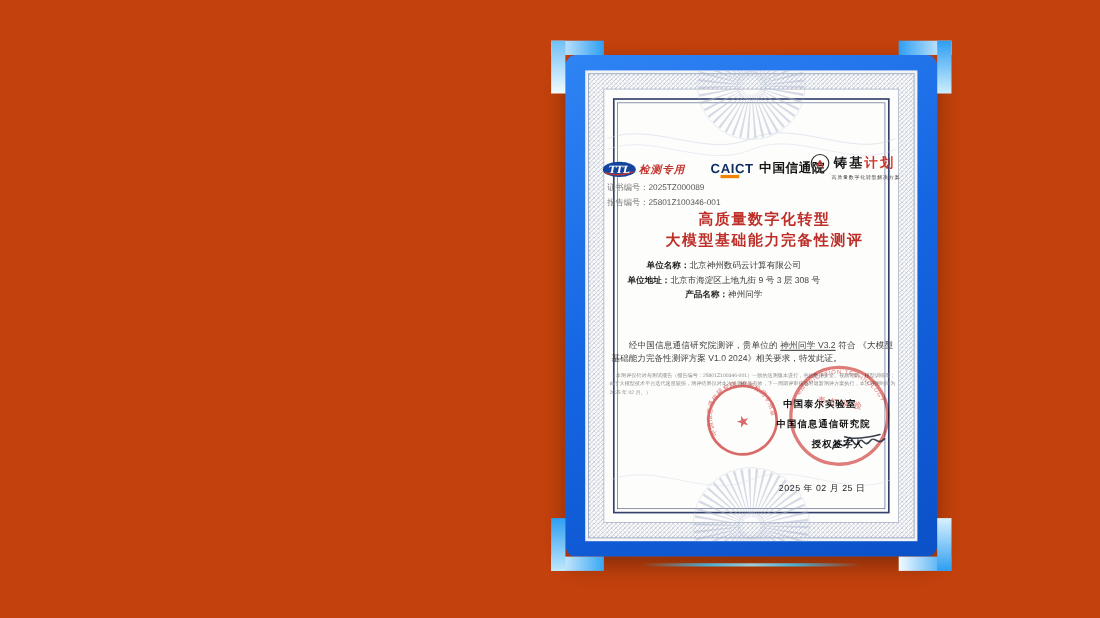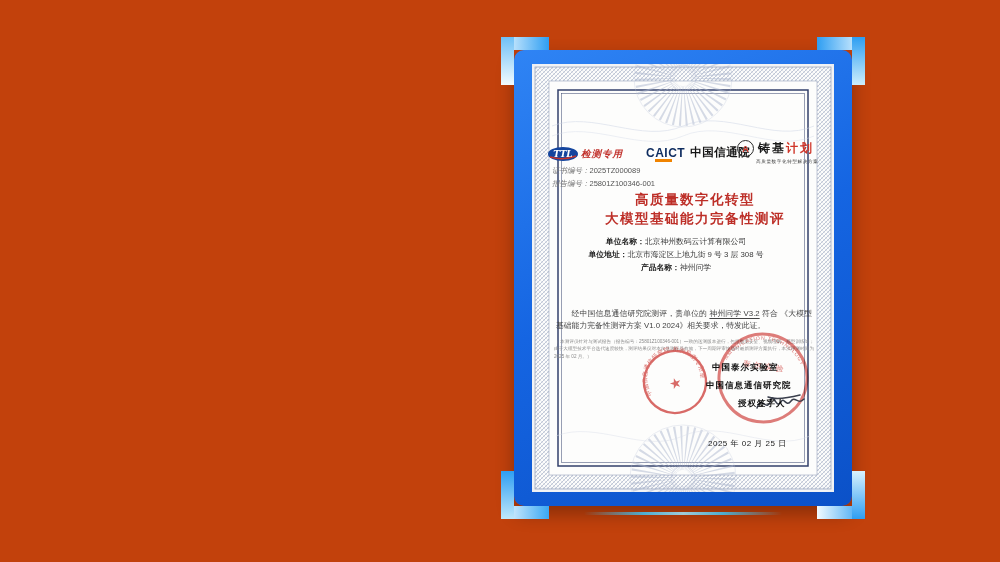--- a/index.html
+++ b/index.html
@@ -51,29 +51,29 @@
   .zhuji .row{display:flex;align-items:center;}
   .zhuji .emblem{width:15px;height:15px;border:1.6px solid #2b2b2b;border-radius:50%;
                  display:flex;align-items:center;justify-content:center;
                  font-size:9px;font-weight:bold;color:#cf3428;margin-right:4px;}
   .zhuji .zb{font-size:12px;font-weight:bold;color:#1a1a1a;letter-spacing:2px;}
   .zhuji .zr{font-size:12px;font-weight:bold;color:#cf3428;letter-spacing:2px;}
   .zhuji .tag{font-size:4.6px;color:#3d3d3d;letter-spacing:.6px;margin-top:2px;margin-left:19px;}
 
   
   .meta{position:absolute;left:20px;top:100px;font-size:7.5px;line-height:13px;color:#555;}
-  .meta b{font-weight:normal;color:#777;font-style:italic;}
+  .meta b{font-weight:normal;color:#777;}
 
   
   .title{position:absolute;left:0;top:126px;width:302px;text-align:center;color:#bd2f28;
          font-weight:bold;font-size:13.5px;letter-spacing:1.5px;line-height:19px;padding-left:12px;}
 
   
   .fields{position:absolute;left:0;top:172px;width:252px;text-align:center;
-          font-size:7.8px;line-height:12.8px;color:#3a3a3a;padding-left:18px;}
+          font-size:7.8px;line-height:12.8px;color:#3a3a3a;}
   .fields b{color:#1e1e1e;}
 
   
   .statement{position:absolute;left:24px;top:244px;width:256px;font-size:7.8px;
              line-height:1.55;color:#434343;text-align:justify;text-indent:2em;}
   .statement .u{text-decoration:underline;text-underline-offset:2px;}
 
   
   .footnote{position:absolute;left:22px;top:274px;width:260px;font-size:4.6px;
             line-height:1.6;color:#8a8a8a;text-align:justify;}

